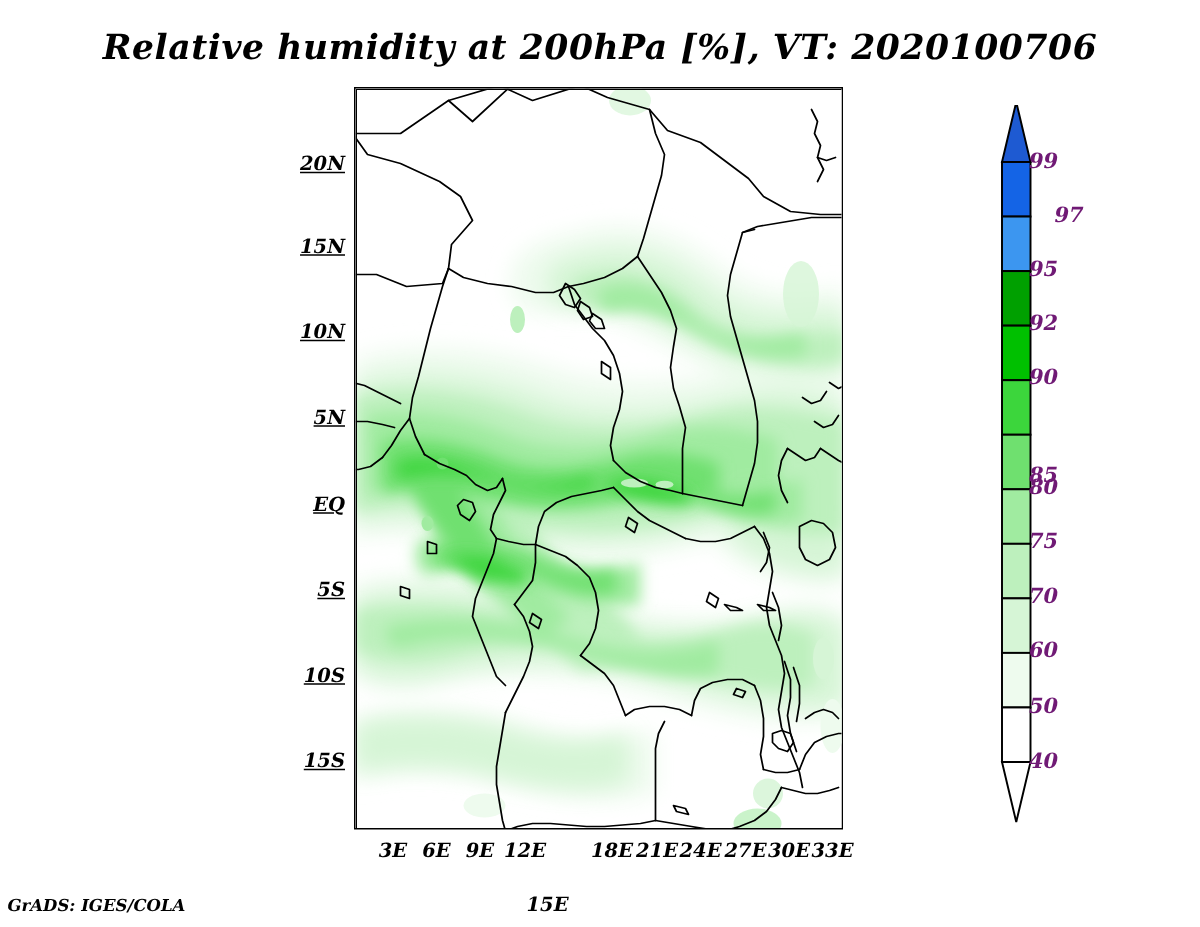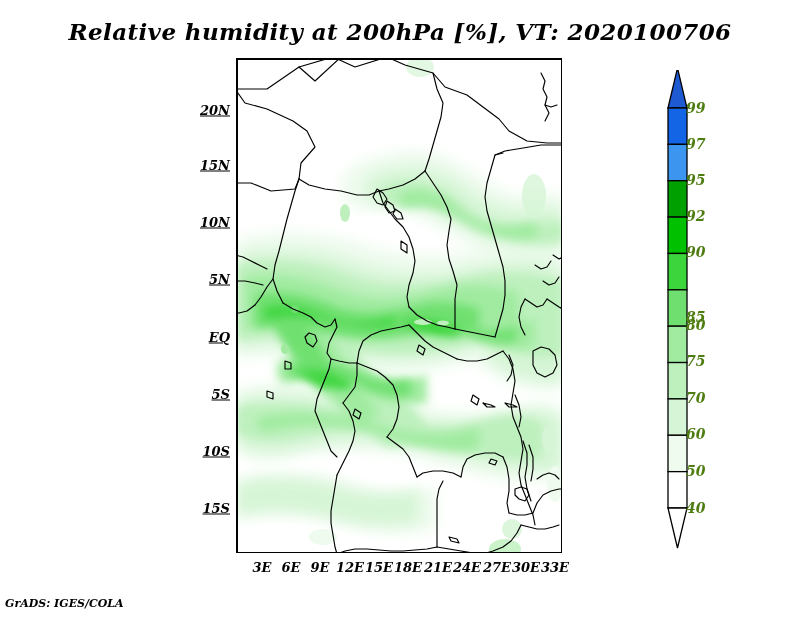--- a/index.html
+++ b/index.html
@@ -102,21 +102,21 @@
     height: 490px;
   }
   #colorbar svg { display: block; }
   .cb-tick-label {
     position: absolute;
     left: 26px;
     font-family: "DejaVu Serif", serif;
     font-style: italic;
     font-weight: 700;
     font-size: 14px;
-    color: #4d7c0f;
+    color: #701a75;
     white-space: nowrap;
     transform: translateY(-50%);
   }
 
   
   #footer {
     position: absolute;
     left: 5px;
     top: 597px;
     font-family: "DejaVu Serif", serif;
@@ -335,21 +335,21 @@
       <div class="y-tick-label" style="top: 394px;">5S</div>
       <div class="y-tick-label" style="top: 451px;">10S</div>
       <div class="y-tick-label" style="top: 508px;">15S</div>
     </div>
 
   <div id="x-axis-labels">
       <div class="x-tick-label" style="left: 262px;">3E</div>
       <div class="x-tick-label" style="left: 291px;">6E</div>
       <div class="x-tick-label" style="left: 320px;">9E</div>
       <div class="x-tick-label" style="left: 350px;">12E</div>
-      <div class="x-tick-label" style="left: 379px;">15E</div>
+      <div class="x-tick-label" style="left: 365px; margin-top: 36px;">15E</div>
       <div class="x-tick-label" style="left: 408px;">18E</div>
       <div class="x-tick-label" style="left: 438px;">21E</div>
       <div class="x-tick-label" style="left: 467px;">24E</div>
       <div class="x-tick-label" style="left: 497px;">27E</div>
       <div class="x-tick-label" style="left: 526px;">30E</div>
       <div class="x-tick-label" style="left: 555px;">33E</div>
     </div>
 
   <div id="colorbar">
     <svg width="120" height="490" viewBox="0 0 120 490">
@@ -363,21 +363,21 @@
           <rect x="8" y="219.81818181818184" width="19" height="36.36363636363637" fill="#6fe06f" stroke="#000" stroke-width="1.3"></rect>
           <rect x="8" y="256.1818181818182" width="19" height="36.36363636363637" fill="#a0eba0" stroke="#000" stroke-width="1.3"></rect>
           <rect x="8" y="292.54545454545456" width="19" height="36.36363636363637" fill="#bdf0bd" stroke="#000" stroke-width="1.3"></rect>
           <rect x="8" y="328.90909090909093" width="19" height="36.36363636363637" fill="#d6f5d6" stroke="#000" stroke-width="1.3"></rect>
           <rect x="8" y="365.2727272727273" width="19" height="36.36363636363637" fill="#eefbee" stroke="#000" stroke-width="1.3"></rect>
           <rect x="8" y="401.6363636363637" width="19" height="36.36363636363637" fill="#ffffff" stroke="#000" stroke-width="1.3"></rect>
           <path d="M8,438 L17.5,478 L27,438 Z" fill="#ffffff" stroke="#000" stroke-width="1.3"></path>
         </g>
     </svg>
   <div class="cb-tick-label" style="top: 38px;">99</div>
-      <div class="cb-tick-label" style="top: 74px;">97</div>
+      <div class="cb-tick-label" style="top: 74px; padding-left: 17px;">97</div>
       <div class="cb-tick-label" style="top: 110px;">95</div>
       <div class="cb-tick-label" style="top: 146px;">92</div>
       <div class="cb-tick-label" style="top: 182px;">90</div>
       <div class="cb-tick-label" style="top: 219px; margin-top: 28px;">85</div>
       <div class="cb-tick-label" style="top: 255px;">80</div>
       <div class="cb-tick-label" style="top: 291px;">75</div>
       <div class="cb-tick-label" style="top: 328px;">70</div>
       <div class="cb-tick-label" style="top: 364px;">60</div>
       <div class="cb-tick-label" style="top: 401px;">50</div>
       <div class="cb-tick-label" style="top: 438px;">40</div>

